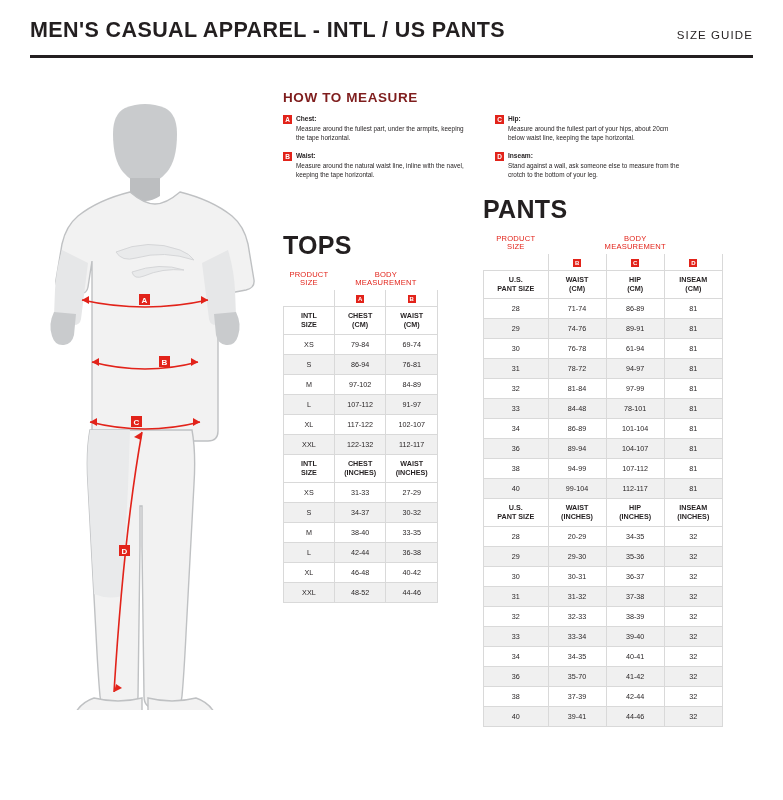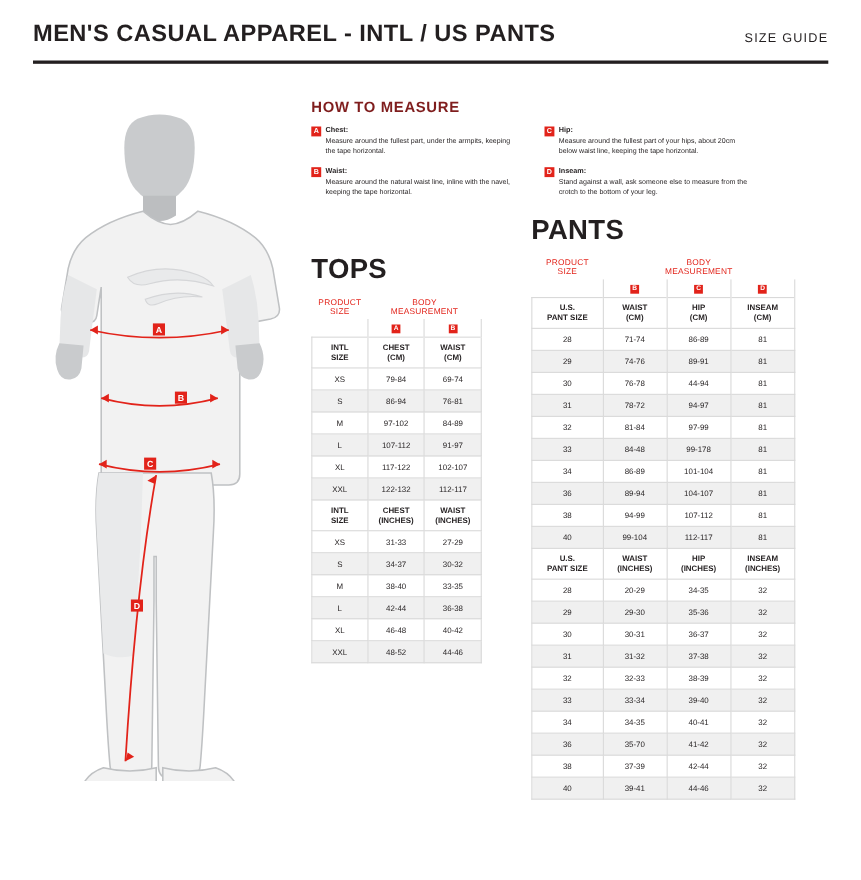--- a/index.html
+++ b/index.html
@@ -387,39 +387,39 @@
           </tr>
           <tr class="alt">
             <td>29</td>
             <td>74-76</td>
             <td>89-91</td>
             <td>81</td>
           </tr>
           <tr class="">
             <td>30</td>
             <td>76-78</td>
-            <td>44-94</td>
+            <td>61-94</td>
             <td>81</td>
           </tr>
           <tr class="alt">
             <td>31</td>
             <td>78-72</td>
             <td>94-97</td>
             <td>81</td>
           </tr>
           <tr class="">
             <td>32</td>
             <td>81-84</td>
             <td>97-99</td>
             <td>81</td>
           </tr>
           <tr class="alt">
             <td>33</td>
             <td>84-48</td>
-            <td>99-178</td>
+            <td>78-101</td>
             <td>81</td>
           </tr>
           <tr class="">
             <td>34</td>
             <td>86-89</td>
             <td>101-104</td>
             <td>81</td>
           </tr>
           <tr class="alt">
             <td>36</td>

